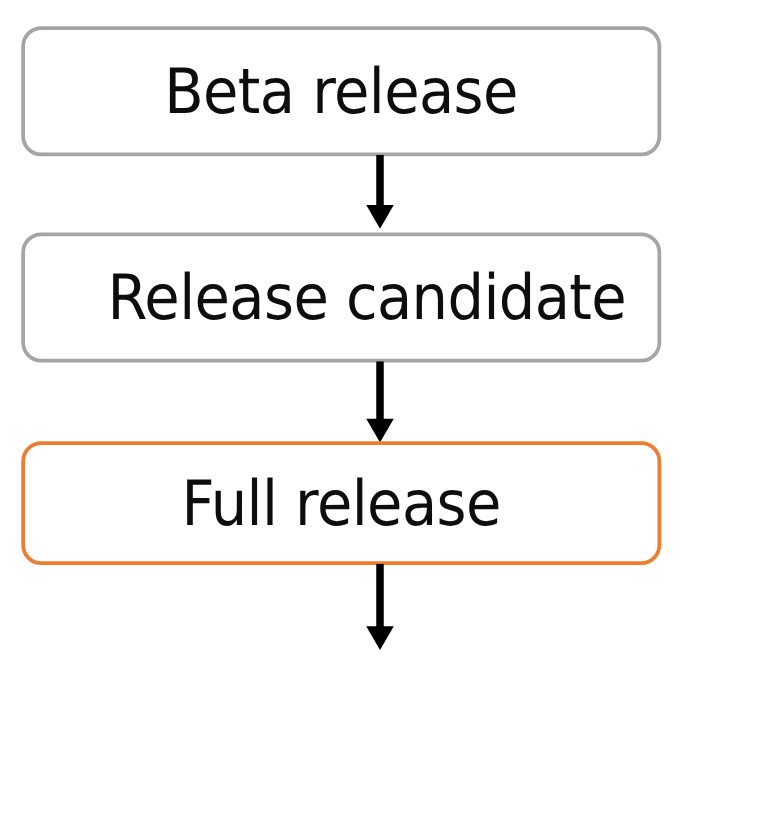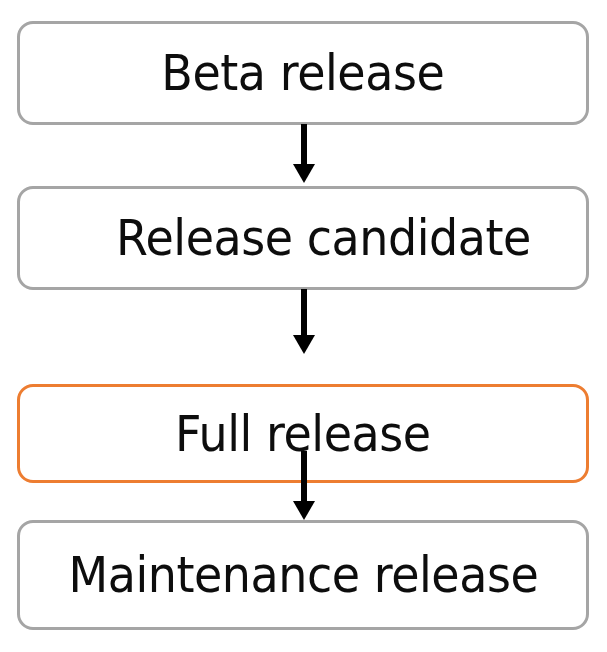--- a/index.html
+++ b/index.html
@@ -15,32 +15,32 @@
   }
   #diagram {
     position: relative;
     width: 607px;
     height: 652px;
     background: #ffffff;
   }
   .node {
     position: absolute;
     left: 17px;
-    width: 572px;
+    width: 512px;
     box-sizing: border-box;
     background: #ffffff;
     border-style: solid;
     border-width: 3px;
     border-radius: 16px;
     display: flex;
     align-items: center;
     justify-content: center;
   }
   .node-gray  { border-color: #a5a5a5; }
-  .node-orange{ border-color: #ed7d31; margin-top: 31px; }
+  .node-orange{ border-color: #ed7d31; }
 
   .node-label {
     font-size: 50px;
     line-height: 1;
     color: #0d0d0d;
     font-weight: 400;
     letter-spacing: -0.5px;
     transform: scaleX(0.92);
     transform-origin: center center;
     white-space: nowrap;
@@ -93,17 +93,14 @@
     <span class="node-label">Full release</span>
   </div>
 
   <div class="connector" id="connector-3">
     <svg width="44" height="70" viewBox="0 0 44 70">
       <rect x="19" y="0" width="6" height="52" fill="#000000"></rect>
       <polygon points="11,50 33,50 22,69" fill="#000000"></polygon>
     </svg>
   </div>
 
-  <div class="node node-gray" id="node-4">
-    <span class="node-label">Maintenance release</span>
-  </div>
 
 </div>
 
 </body></html>

